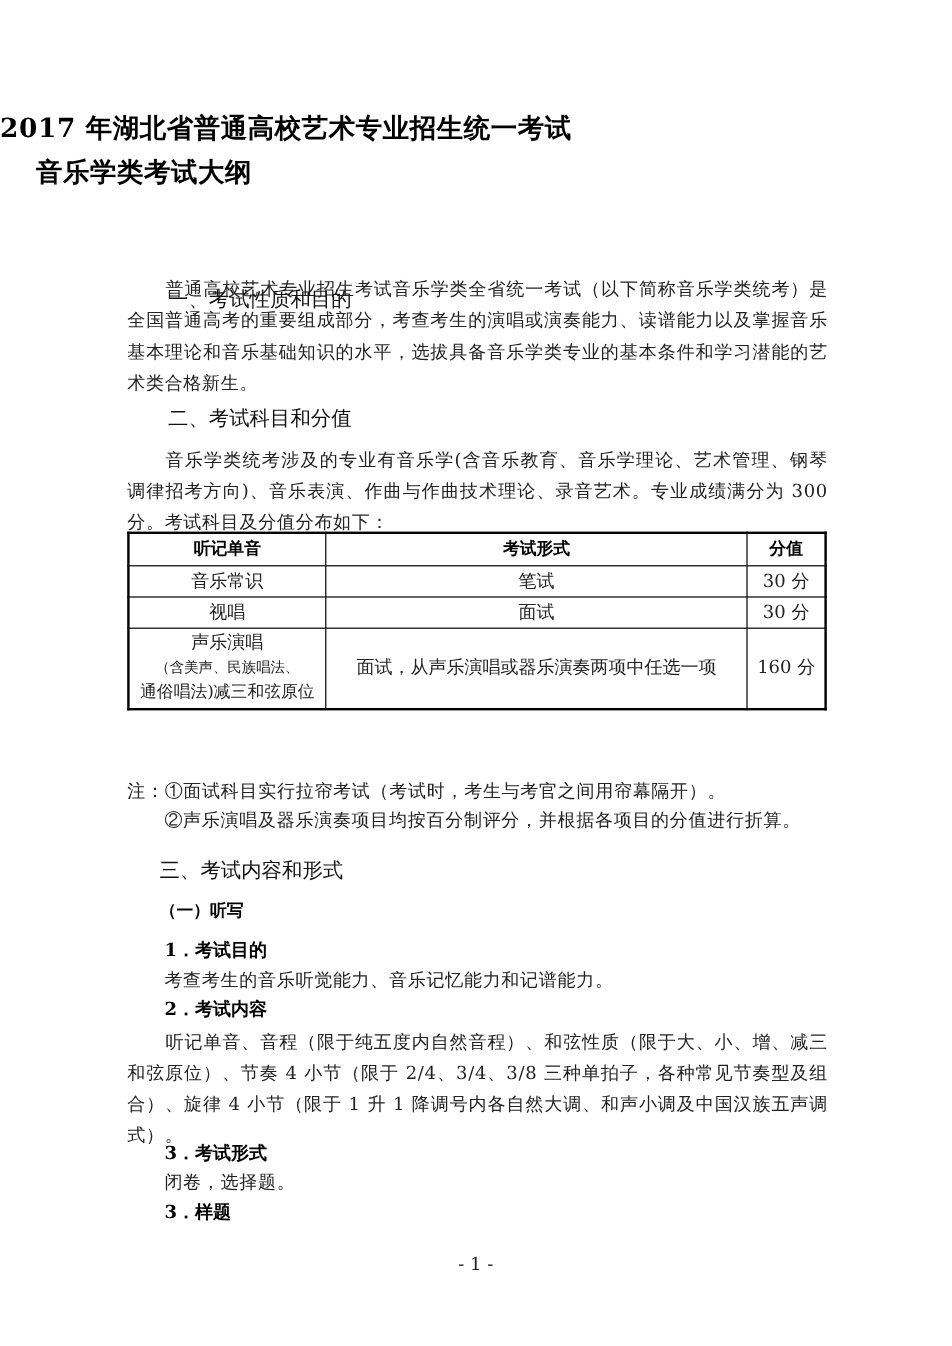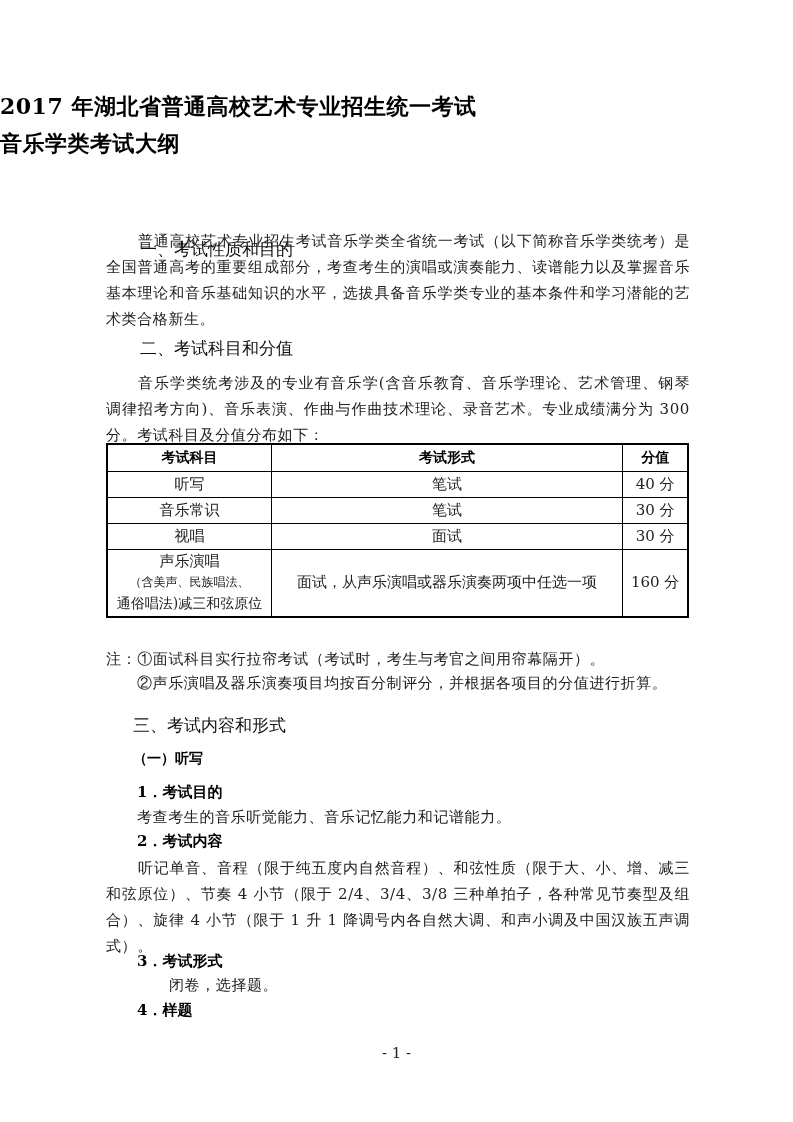--- a/index.html
+++ b/index.html
@@ -17,42 +17,37 @@
   table.scores th, table.scores td { border: 1px solid #000; text-align: center; padding: 0; }
   table.scores th { font-family: "DejaVu Sans", "Liberation Sans", sans-serif; font-weight: bold; font-size: 14px; height: 26px; color: #000; border-bottom: 1.5px solid #000; }
   table.scores td { height: 25px; line-height: 21px; }
   .col1 { width: 164px; } .col2 { width: 353px; } .col3 { width: 64px; }
   .pageno { left: 0; width: 793px; text-align: center; font-size: 15px; color: #222; }
 </style>
 </head>
 <body>
 
 <div class="abs title" style="top:92px;">2017 年湖北省普通高校艺术专业招生统一考试</div>
-<div class="abs title" style="top:129px;">音乐学类考试大纲</div>
+<div class="abs title" style="top:129px;margin-left:30px;">音乐学类考试大纲</div>
 
 <div class="abs h1" style="left:140px; top:194px;margin-top:44px;">一、考试性质和目的</div>
 <div class="abs para indent" style="top:228px;">普通高校艺术专业招生考试音乐学类全省统一考试（以下简称音乐学类统考）是全国普通高考的重要组成部分，考查考生的演唱或演奏能力、读谱能力以及掌握音乐基本理论和音乐基础知识的水平，选拔具备音乐学类专业的基本条件和学习潜能的艺术类合格新生。</div>
 
 <div class="abs h1" style="left:140px; top:337px;">二、考试科目和分值</div>
 <div class="abs para indent" style="top:370px;">音乐学类统考涉及的专业有音乐学(含音乐教育、音乐学理论、艺术管理、钢琴调律招考方向)、音乐表演、作曲与作曲技术理论、录音艺术。专业成绩满分为 300 分。考试科目及分值分布如下：</div>
 
 <table class="scores">
   <thead>
     <tr>
-      <th class="col1">考试科目</th>
+      <th class="col1">听记单音</th>
       <th class="col2">考试形式</th>
       <th class="col3">分值</th>
     </tr>
   </thead>
   <tbody>
-    <tr>
-      <td>听写</td>
-      <td>笔试</td>
-      <td>40 分</td>
-    </tr>
     <tr>
       <td>音乐常识</td>
       <td>笔试</td>
       <td>30 分</td>
     </tr>
     <tr>
       <td>视唱</td>
       <td>面试</td>
       <td>30 分</td>
     </tr>
@@ -74,17 +69,17 @@
 <div class="abs h1" style="left:133px; top:714px;">三、考试内容和形式</div>
 <div class="abs sub" style="left:133px; top:750px; font-size:14px;">（一）听写</div>
 
 <div class="abs sub" style="left:137px; top:783px;">1．考试目的</div>
 <div class="abs body15" style="left:137px; top:808px;">考查考生的音乐听觉能力、音乐记忆能力和记谱能力。</div>
 
 <div class="abs sub" style="left:137px; top:832px;">2．考试内容</div>
 <div class="abs para indent" style="top:855px;">听记单音、音程（限于纯五度内自然音程）、和弦性质（限于大、小、增、减三和弦原位）、节奏 4 小节（限于 2/4、3/4、3/8 三种单拍子，各种常见节奏型及组合）、旋律 4 小节（限于 1 升 1 降调号内各自然大调、和声小调及中国汉族五声调式）。</div>
 
 <div class="abs sub" style="left:137px; top:952px;">3．考试形式</div>
-<div class="abs body15" style="left:137px; top:976px;margin-left:32px;">闭卷，选择题。</div>
+<div class="abs body15" style="left:137px; top:976px;">闭卷，选择题。</div>
 
-<div class="abs sub" style="left:137px; top:1001px;">4．样题</div>
+<div class="abs sub" style="left:137px; top:1001px;">3．样题</div>
 
 <div class="abs pageno" style="top:1044px;">- 1 -</div>
 
 </body></html>

